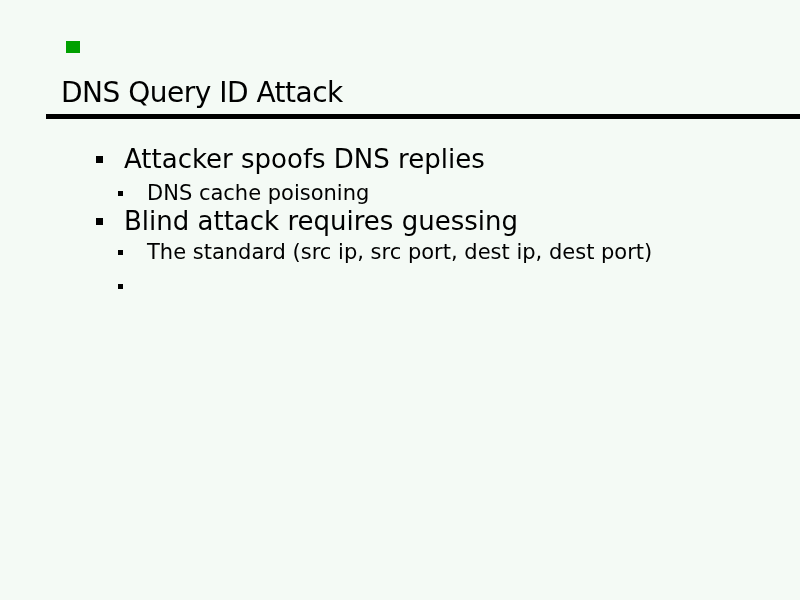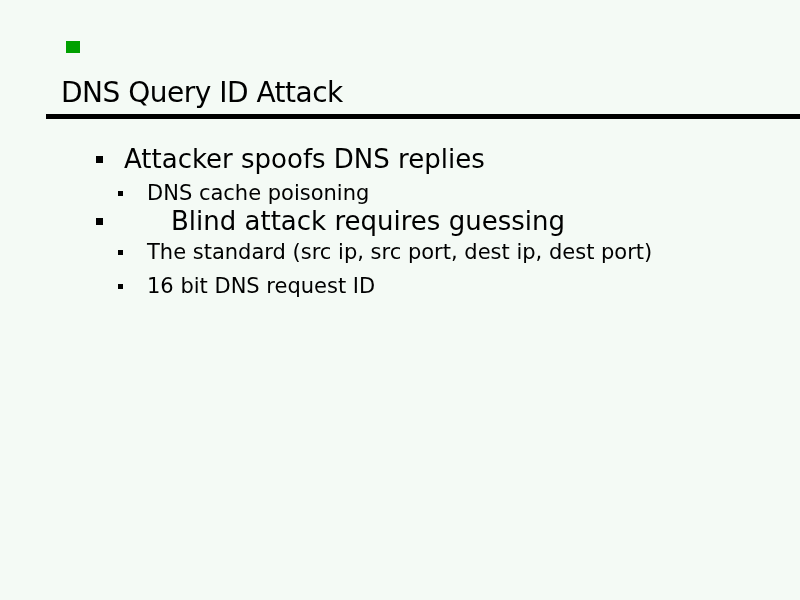--- a/index.html
+++ b/index.html
@@ -55,21 +55,21 @@
     display:inline-block;
     background:var(--text);
     flex:0 0 auto;
   }
   .lvl1{left:48px;font-size:26px;}
   .lvl1 .bullet-sq{width:7px;height:7px;margin-right:9px;}
   .lvl2{left:70px;font-size:21px;}
   .lvl2 .bullet-sq{width:5px;height:5px;margin-right:12px;}
   .row-1{top:108px;}
   .row-2{top:142px;}
-  .row-3{top:170px;gap:47px;}
+  .row-3{top:170px;}
   .row-4{top:201px;}
   .row-5{top:235px;}
   .bottom-line{
     position:absolute;
     left:0;top:596px;
     width:800px;height:2px;
     background:var(--rule);
   }
 </style>
 </head>
@@ -96,18 +96,17 @@
   <span>Blind attack requires guessing</span>
 </div>
 
 <div class="bullet-row lvl2 row-4">
   <span class="bullet-sq"></span>
   <span>The standard (src ip, src port, dest ip, dest port)</span>
 </div>
 
 <div class="bullet-row lvl2 row-5">
   <span class="bullet-sq"></span>
-  <span>16 bit DNS request ID</span>
 </div>
 
 <button class="nav-marker bottom" aria-label="next slide"></button>
 
 <div class="bottom-line"></div>
 
 </body></html>

